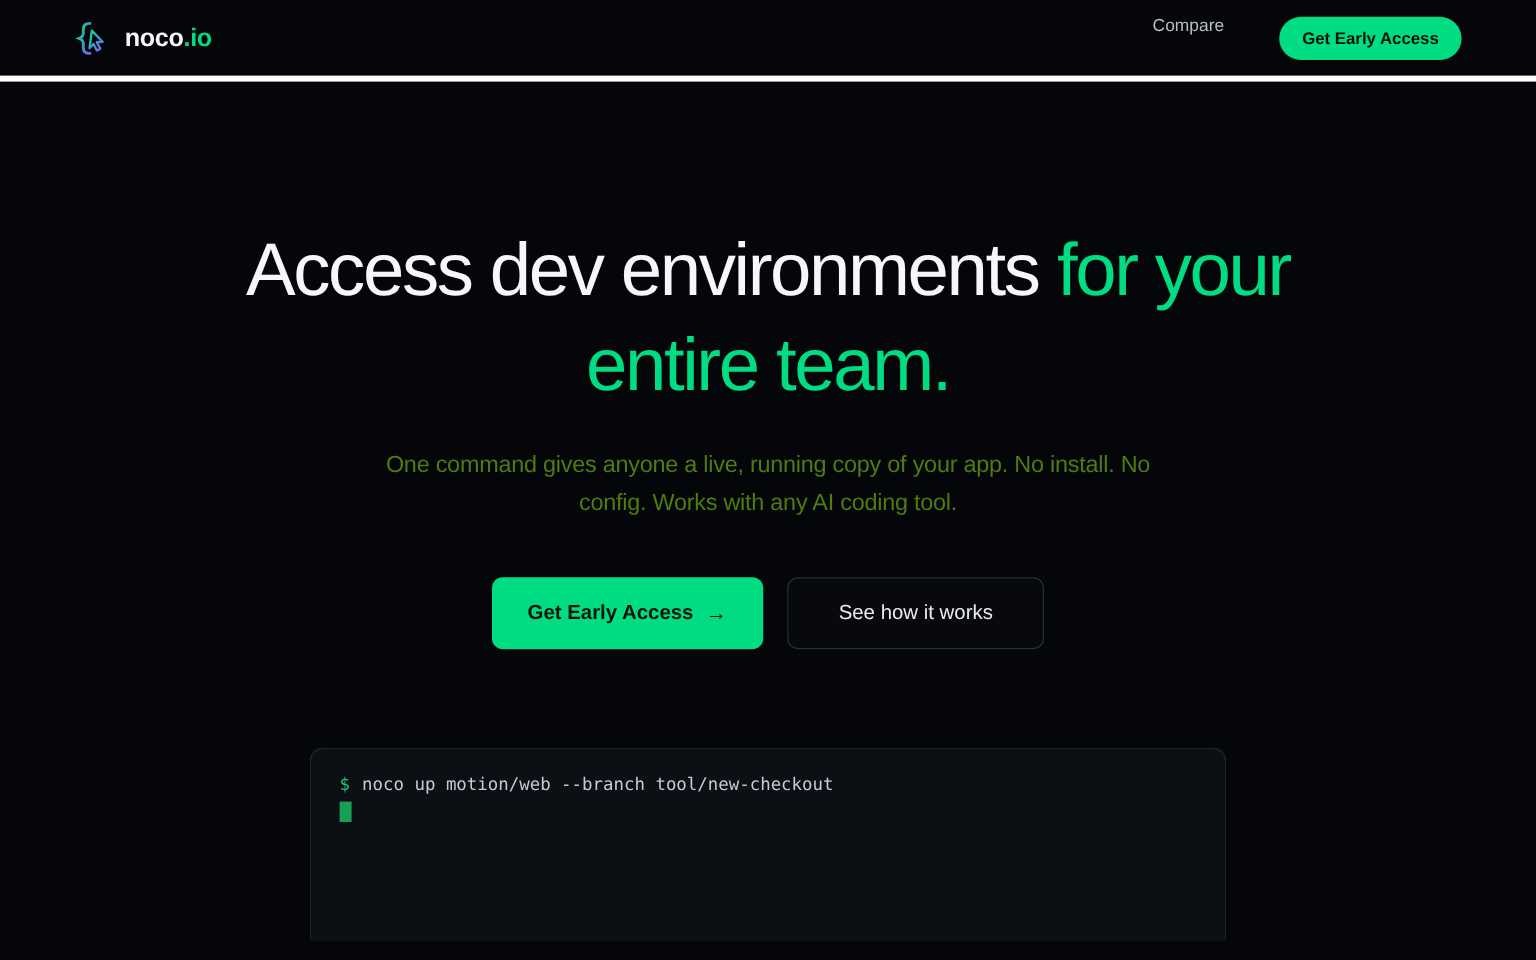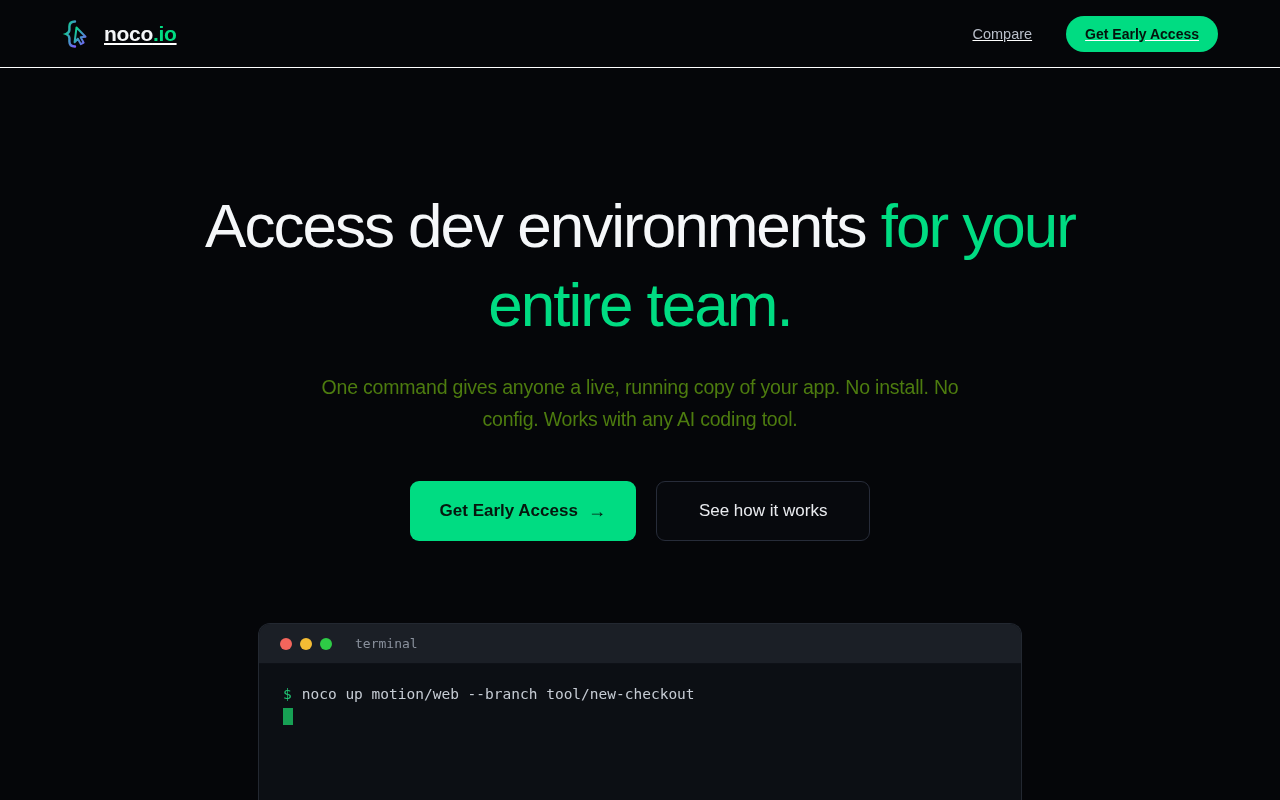--- a/index.html
+++ b/index.html
@@ -15,40 +15,38 @@
     color: #fff;
   }
 
   
   .header {
     height: 68px;
     display: flex;
     align-items: center;
     justify-content: space-between;
     padding: 0 62px;
-    border-bottom: 1px solid #ffffff;
-    text-decoration: underline;
+    border-bottom: 5px solid #ffffff;
   }
   .brand {
     display: flex;
     align-items: center;
     gap: 10px;
     cursor: pointer;
   }
   .brand-name {
     font-size: 21px;
     font-weight: 700;
     letter-spacing: -0.3px;
     color: #f4f6f8;
   }
   .brand-name .tld { color: #00dc82; font-weight: 600; }
   .nav {
     display: flex;
-    align-items: center;
-    gap: 34px;
+    gap: 46px;
   }
   .nav-link {
     font-size: 14.5px;
     color: #b9bec9;
     cursor: pointer;
   }
   .header-cta {
     background: #00dc82;
     color: #04130c;
     border: none;
@@ -193,25 +191,19 @@
     <div class="cta-row">
       <button class="btn btn-primary">
         <span>Get Early Access</span>
         <span class="arrow">→</span>
       </button>
       <button class="btn btn-secondary">See how it works</button>
     </div>
   </section>
 
   <div class="terminal">
-    <div class="terminal-header">
-      <span class="dot dot-red"></span>
-      <span class="dot dot-yellow"></span>
-      <span class="dot dot-green"></span>
-      <span class="terminal-title">terminal</span>
-    </div>
     <div class="terminal-body">
       <div><span class="prompt">$</span><span>noco up motion/web --branch tool/new-checkout</span></div>
       <span class="cursor-block"></span>
     </div>
   </div>
 
 </div>
 
 </body></html>

